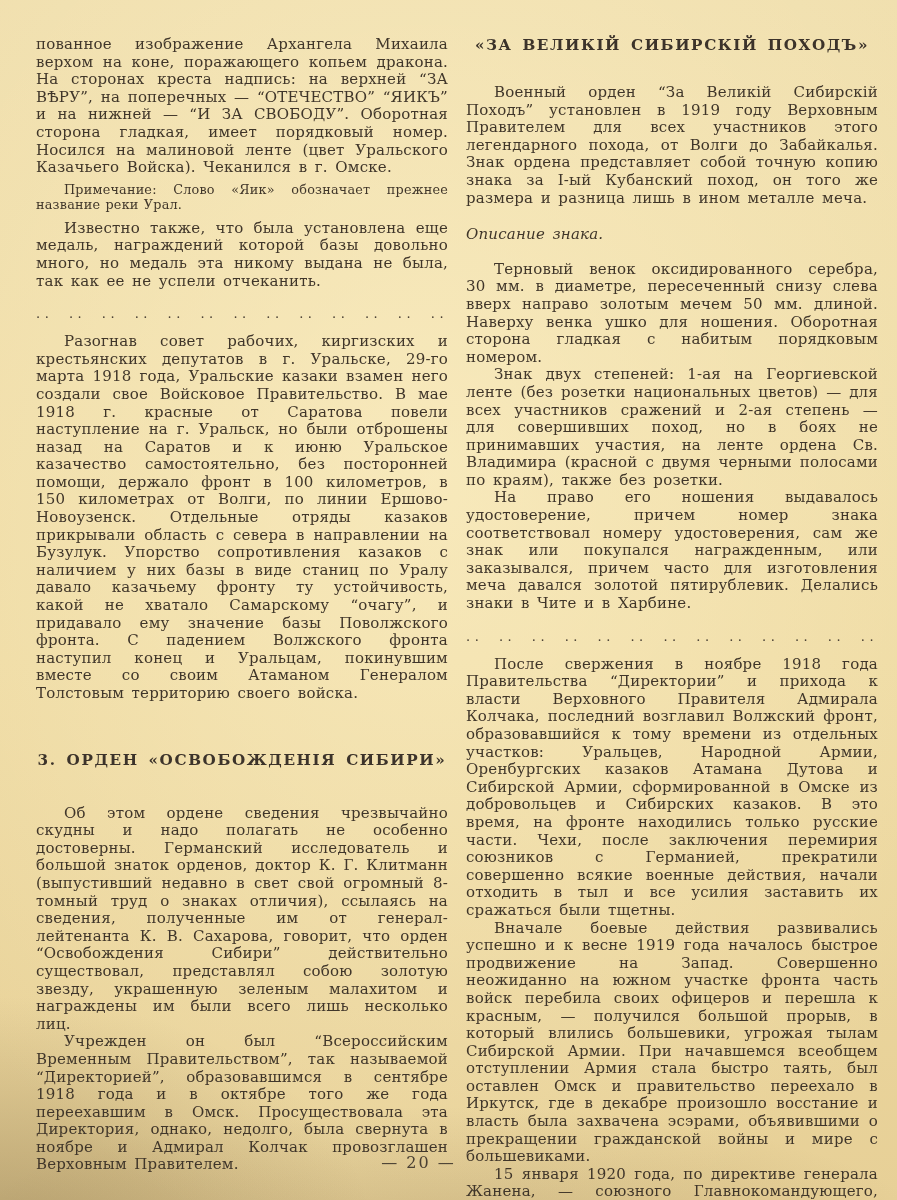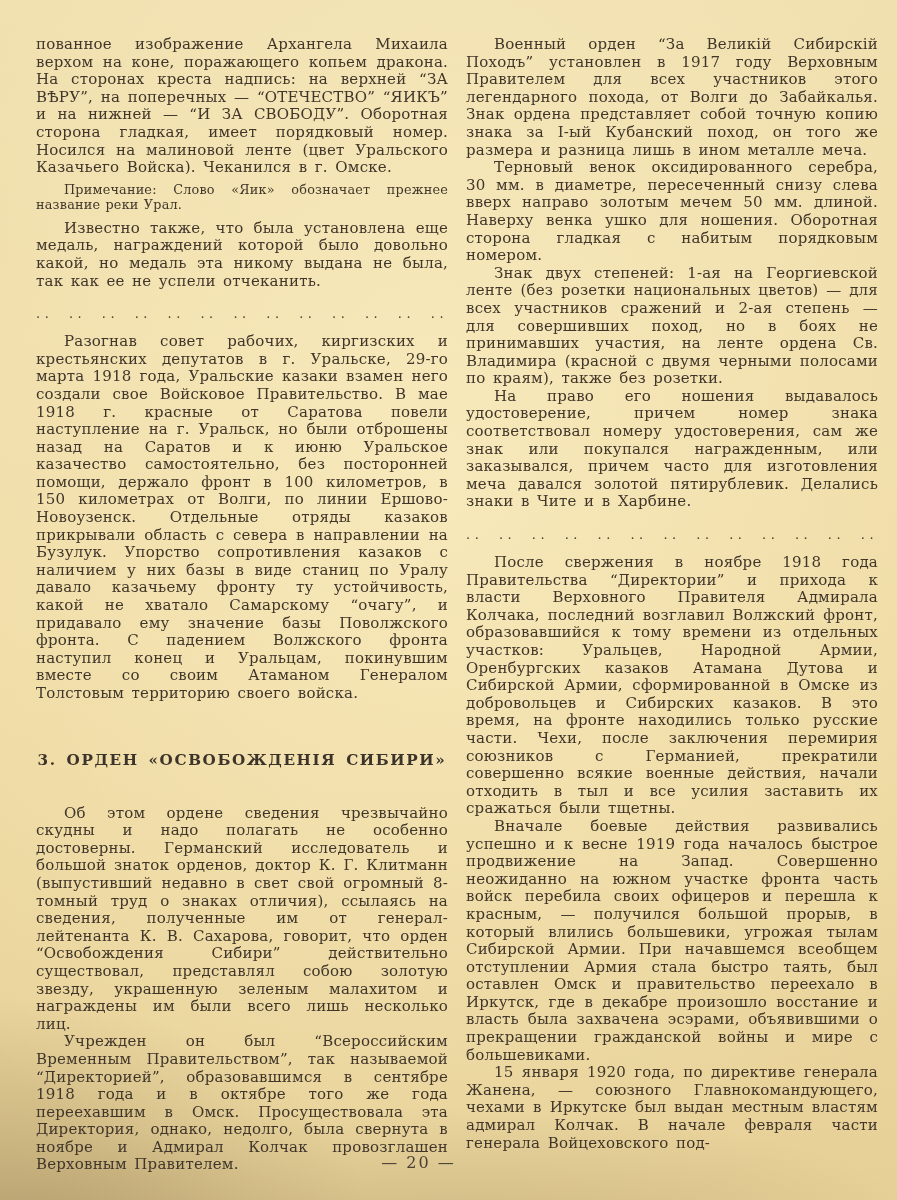--- a/index.html
+++ b/index.html
@@ -80,30 +80,32 @@
 </style>
 </head>
 <body>
 
 <div class="page">
   <div class="columns">
 
     <div class="col">
       <p class="cont">пованное изображение Архангела Михаила верхом на коне, поражающего копьем дракона. На сторонах креста надпись: на верхней “ЗА ВѢРУ”, на поперечных — “ОТЕЧЕСТВО” “ЯИКЪ” и на нижней — “И ЗА СВОБОДУ”. Оборотная сторона гладкая, имеет порядковый номер. Носился на малиновой ленте (цвет Уральского Казачьего Войска). Чеканился в г. Омске.</p>
       <p class="note">Примечание: Слово «Яик» обозначает прежнее название реки Урал.</p>
-      <p class="gap-s">Известно также, что была установлена еще медаль, награждений которой было довольно какой, но медаль эта никому выдана не была, так как ее не успели отчеканить.</p>
+      <p class="gap-s">Известно также, что была установлена еще медаль, награждений которой базы довольно много, но медаль эта никому выдана не была, так как ее не успели отчеканить.</p>
       <div class="dots">.. .. .. .. .. .. .. .. .. .. .. .. .. .. .. .. .. .. ..</div>
       <p class="gap-m">Разогнав совет рабочих, киргизских и крестьянских депутатов в г. Уральске, 29-го марта 1918 года, Уральские казаки взамен него создали свое Войсковое Правительство. В мае 1918 г. красные от Саратова повели наступление на г. Уральск, но были отброшены назад на Саратов и к июню Уральское казачество самостоятельно, без посторонней помощи, держало фронт в 100 километров, в 150 километрах от Волги, по линии Ершово-Новоузенск. Отдельные отряды казаков прикрывали область с севера в направлении на Бузулук. Упорство сопротивления казаков с наличием у них базы в виде станиц по Уралу давало казачьему фронту ту устойчивость, какой не хватало Самарскому “очагу”, и придавало ему значение базы Поволжского фронта. С падением Волжского фронта наступил конец и Уральцам, покинувшим вместе со своим Атаманом Генералом Толстовым территорию своего войска.</p>
       <div class="heading h3">3. ОРДЕН «ОСВОБОЖДЕНІЯ СИБИРИ»</div>
       <p>Об этом ордене сведения чрезвычайно скудны и надо полагать не особенно достоверны. Германский исследователь и большой знаток орденов, доктор К. Г. Клитманн (выпустивший недавно в свет свой огромный 8-томный труд о знаках отличия), ссылаясь на сведения, полученные им от генерал-лейтенанта К. В. Сахарова, говорит, что орден “Освобождения Сибири” действительно существовал, представлял собою золотую звезду, украшенную зеленым малахитом и награждены им были всего лишь несколько лиц.</p>
       <p>Учрежден он был “Всероссийским Временным Правительством”, так называемой “Директорией”, образовавшимся в сентябре 1918 года и в октябре того же года переехавшим в Омск. Просуществовала эта Директория, однако, недолго, была свернута в ноябре и Адмирал Колчак провозглашен Верховным Правителем.</p>
     </div>
 
     <div class="col">
-      <p>Военный орден “За Великій Сибирскій Походъ” установлен в 1917 году Верховным Правителем для всех участников этого легендарного похода, от Волги до Забайкалья. Знак ордена представляет собой точную копию знака за I-ый Кубанский поход, он того же размера и разница лишь в ином металле меча.</p>
+      <div class="heading h4-2">«ЗА ВЕЛИКІЙ СИБИРСКІЙ ПОХОДЪ»</div>
+      <p>Военный орден “За Великій Сибирскій Походъ” установлен в 1919 году Верховным Правителем для всех участников этого легендарного похода, от Волги до Забайкалья. Знак ордена представляет собой точную копию знака за I-ый Кубанский поход, он того же размера и разница лишь в ином металле меча.</p>
+      <p class="subheading">Описание знака.</p>
       <p>Терновый венок оксидированного серебра, 30 мм. в диаметре, пересеченный снизу слева вверх направо золотым мечем 50 мм. длиной. Наверху венка ушко для ношения. Оборотная сторона гладкая с набитым порядковым номером.</p>
       <p>Знак двух степеней: 1-ая на Георгиевской ленте (без розетки национальных цветов) — для всех участников сражений и 2-ая степень — для совершивших поход, но в боях не принимавших участия, на ленте ордена Св. Владимира (красной с двумя черными полосами по краям), также без розетки.</p>
       <p>На право его ношения выдавалось удостоверение, причем номер знака соответствовал номеру удостоверения, сам же знак или покупался награжденным, или заказывался, причем часто для изготовления меча давался золотой пятирублевик. Делались знаки в Чите и в Харбине.</p>
       <div class="dots">.. .. .. .. .. .. .. .. .. .. .. .. .. .. .. .. .. .. ..</div>
       <p class="gap-m">После свержения в ноябре 1918 года Правительства “Директории” и прихода к власти Верховного Правителя Адмирала Колчака, последний возглавил Волжский фронт, образовавшийся к тому времени из отдельных участков: Уральцев, Народной Армии, Оренбургских казаков Атамана Дутова и Сибирской Армии, сформированной в Омске из добровольцев и Сибирских казаков. В это время, на фронте находились только русские части. Чехи, после заключения перемирия союзников с Германией, прекратили совершенно всякие военные действия, начали отходить в тыл и все усилия заставить их сражаться были тщетны.</p>
       <p>Вначале боевые действия развивались успешно и к весне 1919 года началось быстрое продвижение на Запад. Совершенно неожиданно на южном участке фронта часть войск перебила своих офицеров и перешла к красным, — получился большой прорыв, в который влились большевики, угрожая тылам Сибирской Армии. При начавшемся всеобщем отступлении Армия стала быстро таять, был оставлен Омск и правительство переехало в Иркутск, где в декабре произошло восстание и власть была захвачена эсэрами, объявившими о прекращении гражданской войны и мире с большевиками.</p>
       <p>15 января 1920 года, по директиве генерала Жанена, — союзного Главнокомандующего, чехами в Иркутске был выдан местным властям адмирал Колчак. В начале февраля части генерала Войцеховского под-</p>
     </div>
 
   </div>

